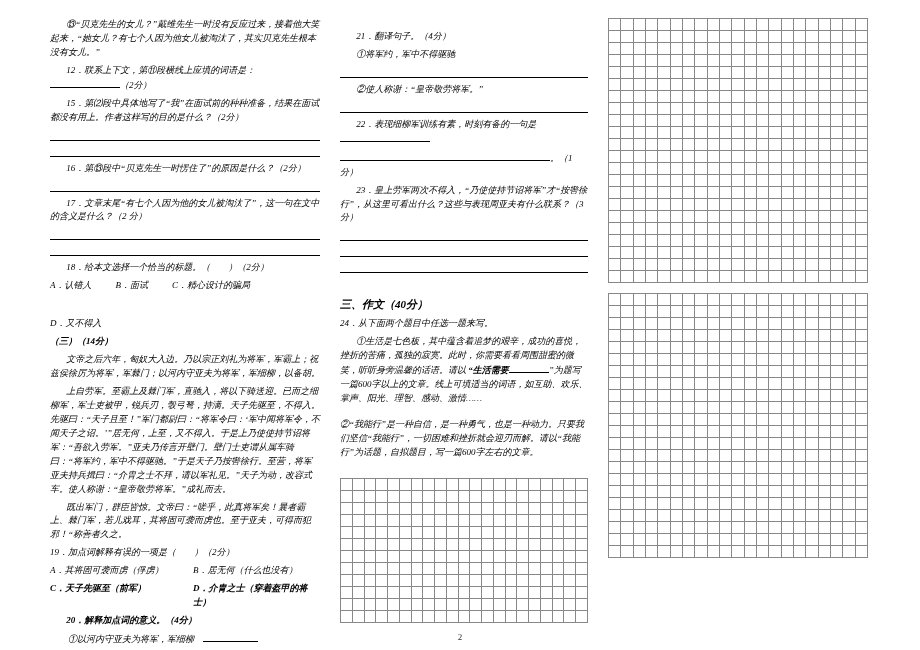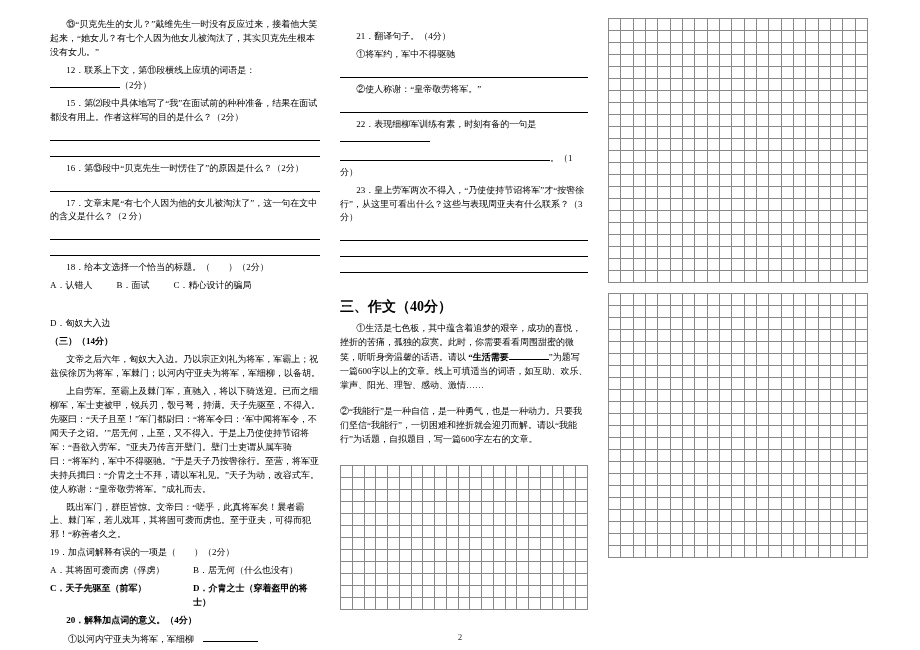--- a/index.html
+++ b/index.html
@@ -16,21 +16,21 @@
   }
   .page {
     display: flex;
     width: 920px;
     height: 630px;
     padding: 18px 30px 0 50px;
   }
   .col1 { width: 290px; padding-right: 20px; }
   .col2 { width: 268px; padding-right: 20px; margin-top: 12px; }
   .col3 { width: 260px; }
-  p { margin: 0 0 4px 0; line-height: 1.55; text-indent: 1.8em; }
+  p { margin: 0 0 4px 0; line-height: 1.55; text-indent: 1.8em; font-style: italic; }
   p.noind { text-indent: 0; }
   p.tight { margin-bottom: 2px; }
   .blank {
     display: inline-block;
     border-bottom: 1px solid #000;
     height: 10px;
     vertical-align: baseline;
   }
   .b-short { width: 70px; }
   .line { border-bottom: 1px solid #000; height: 12px; margin-bottom: 4px; }
@@ -40,21 +40,21 @@
     grid-template-columns: repeat(21, 1fr);
     grid-auto-rows: 12px;
     border-top: 1px solid #888;
     border-left: 1px solid #888;
     margin-bottom: 10px;
   }
   .grid div {
     border-right: 1px solid #888;
     border-bottom: 1px solid #888;
   }
-  .sec-title { font-weight: bold; font-size: 14px; }
+  .sec-title { font-weight: bold; font-size: 11px; }
   .bold { font-weight: bold; }
   .inlineblank { border-bottom: 1px solid #000; display:inline-block; width: 55px; height:10px; }
   .footer {
     width: 920px;
     text-align: center;
     font-size: 9px;
     padding-top: 2px;
     color: #333;
   }
   .opts { text-indent: 0; display:flex; gap: 24px; flex-wrap: wrap;}
@@ -84,21 +84,21 @@
     <p>17．文章末尾“有七个人因为他的女儿被淘汰了”，这一句在文中的含义是什么？（2 分）</p>
     <div class="line-block">
       <div class="line"></div>
         <div class="line"></div>
     </div>
     <p>18．给本文选择一个恰当的标题。（　　）（2分）</p>
     <p class="opts">
       <span>A．认错人</span>
       <span>B．面试</span>
       <span>C．精心设计的骗局</span>
-      <span>D．匈奴大入边</span>
+      <span>D．又不得入</span>
     </p>
     <p class="noind bold">（三）（14分）</p>
     <p>文帝之后六年，匈奴大入边。乃以宗正刘礼为将军，军霸上；祝兹侯徐厉为将军，军棘门；以河内守亚夫为将军，军细柳，以备胡。</p>
     <p>上自劳军。至霸上及棘门军，直驰入，将以下骑送迎。已而之细柳军，军士吏被甲，锐兵刃，彀弓弩，持满。天子先驱至，不得入。先驱曰：“天子且至！”军门都尉曰：“将军令曰：‘军中闻将军令，不闻天子之诏。’”居无何，上至，又不得入。于是上乃使使持节诏将军：“吾欲入劳军。”亚夫乃传言开壁门。壁门士吏谓从属车骑曰：“将军约，军中不得驱驰。”于是天子乃按辔徐行。至营，将军亚夫持兵揖曰：“介胄之士不拜，请以军礼见。”天子为动，改容式车。使人称谢：“皇帝敬劳将军。”成礼而去。</p>
     <p>既出军门，群臣皆惊。文帝曰：“嗟乎，此真将军矣！曩者霸上、棘门军，若儿戏耳，其将固可袭而虏也。至于亚夫，可得而犯邪！“称善者久之。</p>
     <p class="noind">19．加点词解释有误的一项是（　　）（2分）</p>
     <p class="pair">
       <span>A．其将固可袭而虏（俘虏）</span>
       <span>B．居无何（什么也没有）</span>
     </p>
@@ -127,20 +127,21 @@
     <p class="noind"><span class="blank" style="width:210px"></span><span>。（1分）</span></p>
     <p>23．皇上劳军两次不得入，“乃使使持节诏将军”才“按辔徐行”，从这里可看出什么？这些与表现周亚夫有什么联系？（3分）</p>
     <div class="line-block">
       <div class="line"></div>
         <div class="line"></div>
         <div class="line"></div>
     </div>
 
     <div style="height:18px"></div>
     <p class="noind sec-title">三、作文（40分）</p>
+    <p class="noind">24．从下面两个题目中任选一题来写。</p>
     <p>
       <span>①生活是七色板，其中蕴含着追梦的艰辛，成功的喜悦，挫折的苦痛，孤独的寂寞。此时，你需要看看周围甜蜜的微笑，听听身旁温馨的话语。请以</span>
       <span class="bold">“生活需要</span><span class="blank" style="width:40px"></span><span>”为题写一篇600字以上的文章。线上可填适当的词语，如互助、欢乐、掌声、阳光、理智、感动、激情……</span>
     </p>
     <div style="height:8px"></div>
     <p class="noind">②“我能行”是一种自信，是一种勇气，也是一种动力。只要我们坚信“我能行”，一切困难和挫折就会迎刃而解。请以“我能行”为话题，自拟题目，写一篇600字左右的文章。</p>
 
     <div style="height:14px"></div>
     <div class="grid" id="grid-left">
         <div></div>

